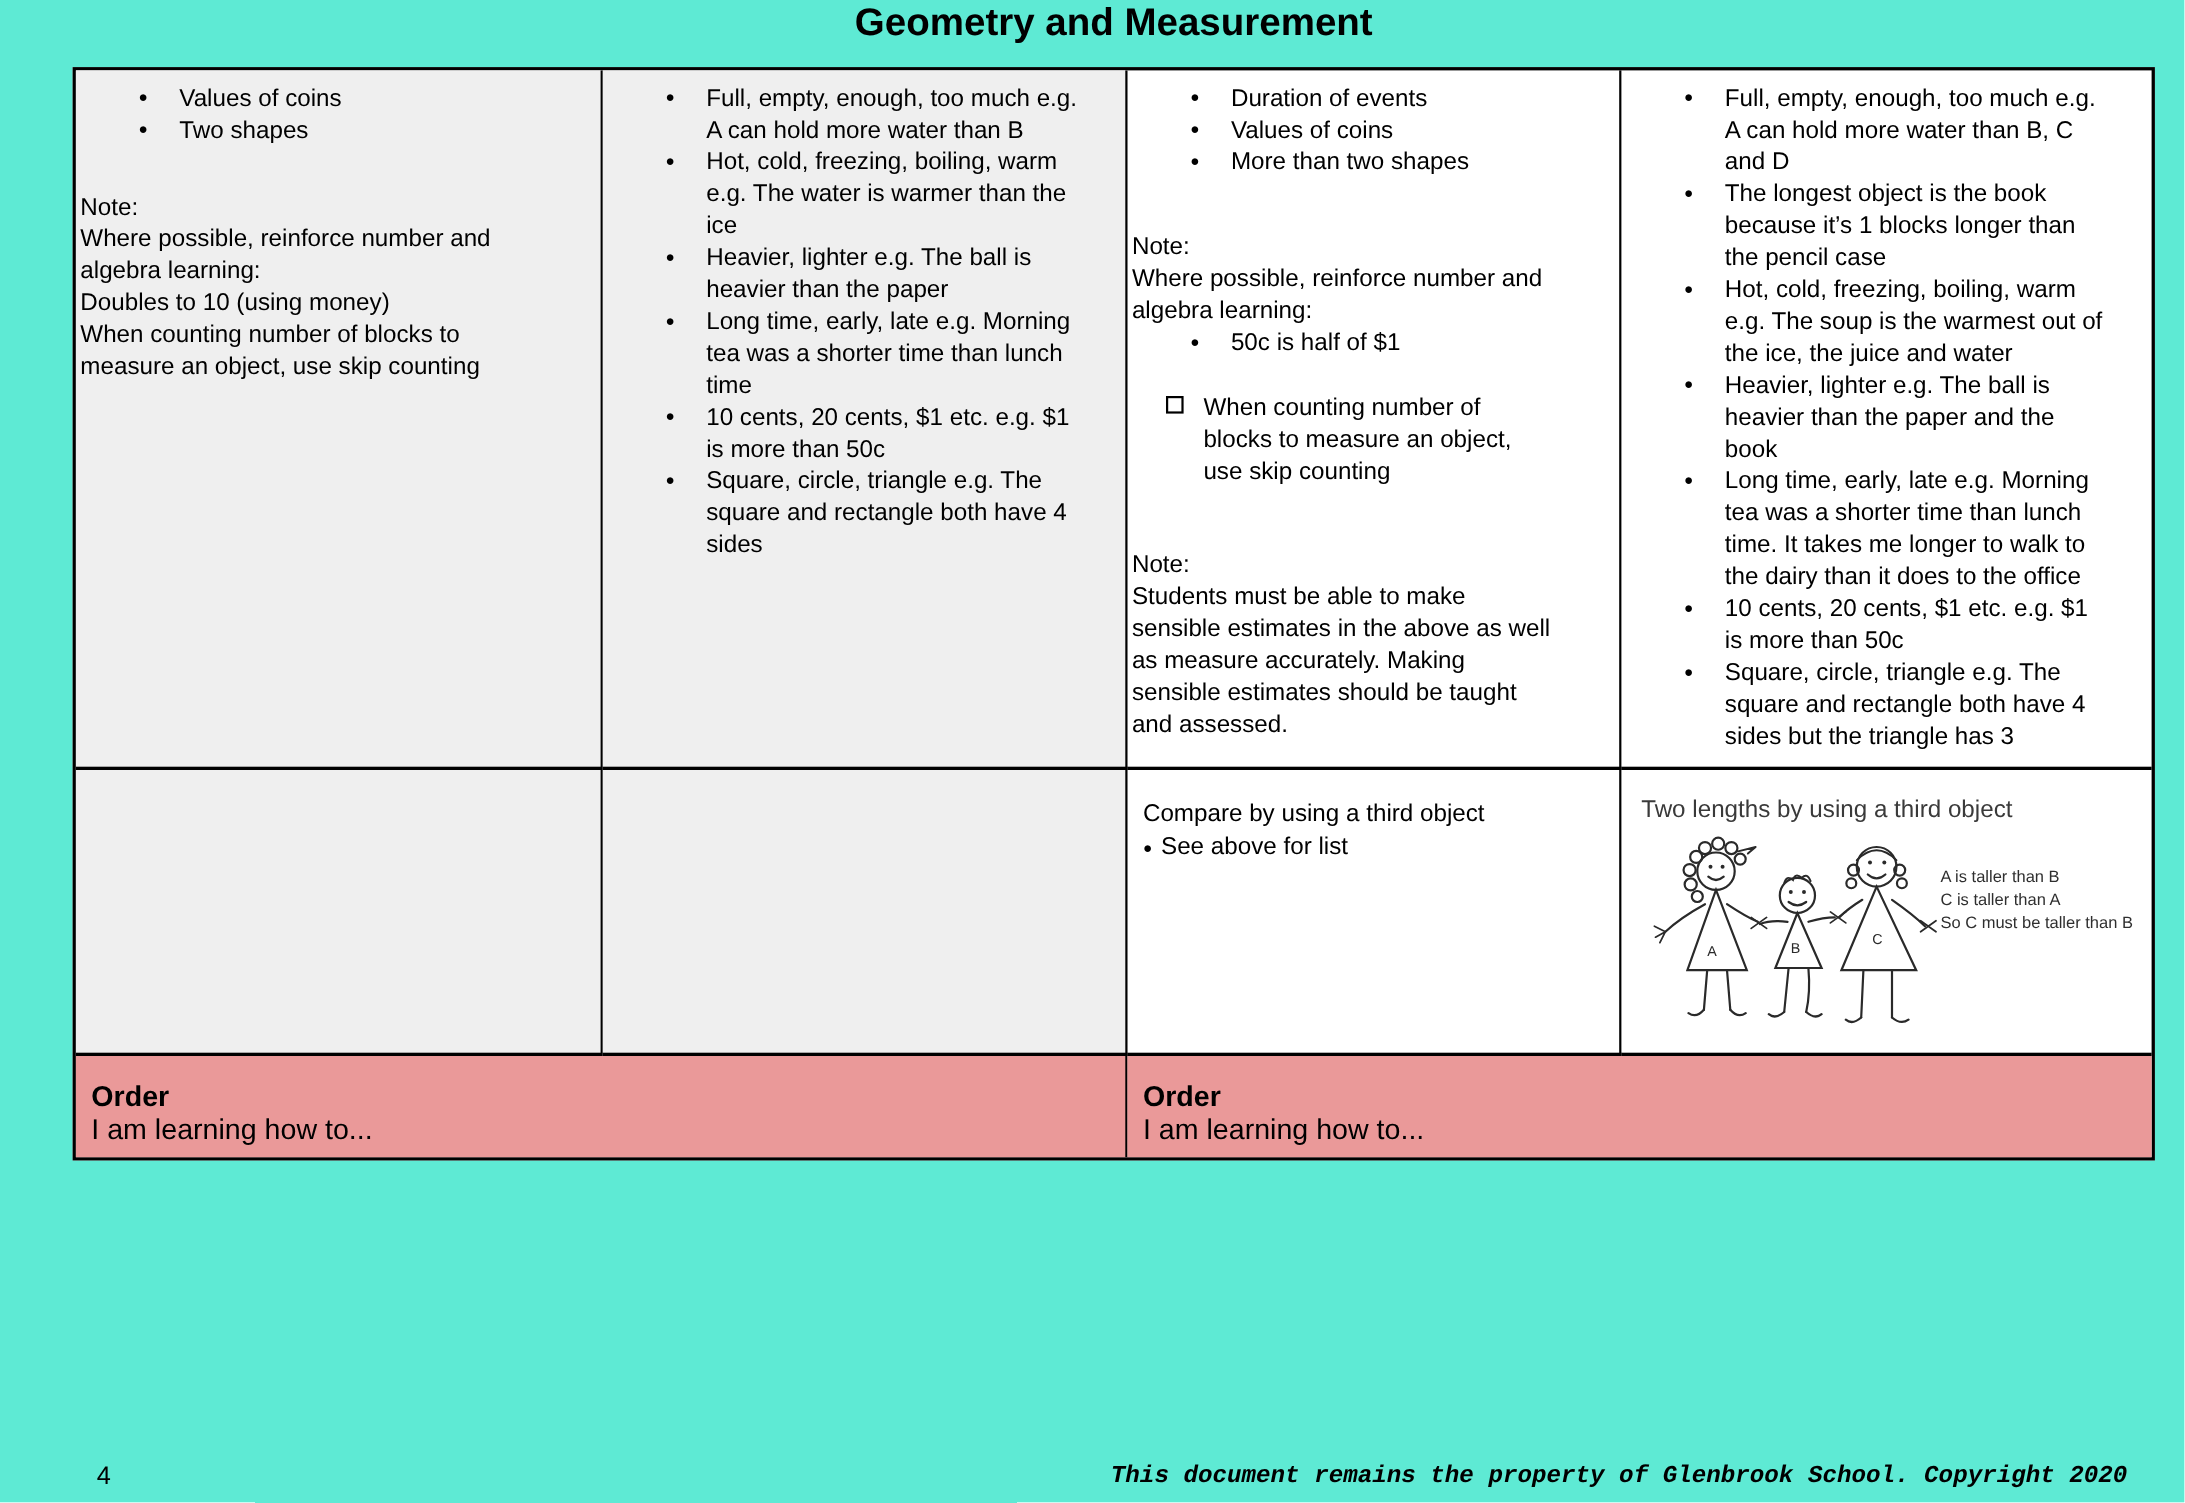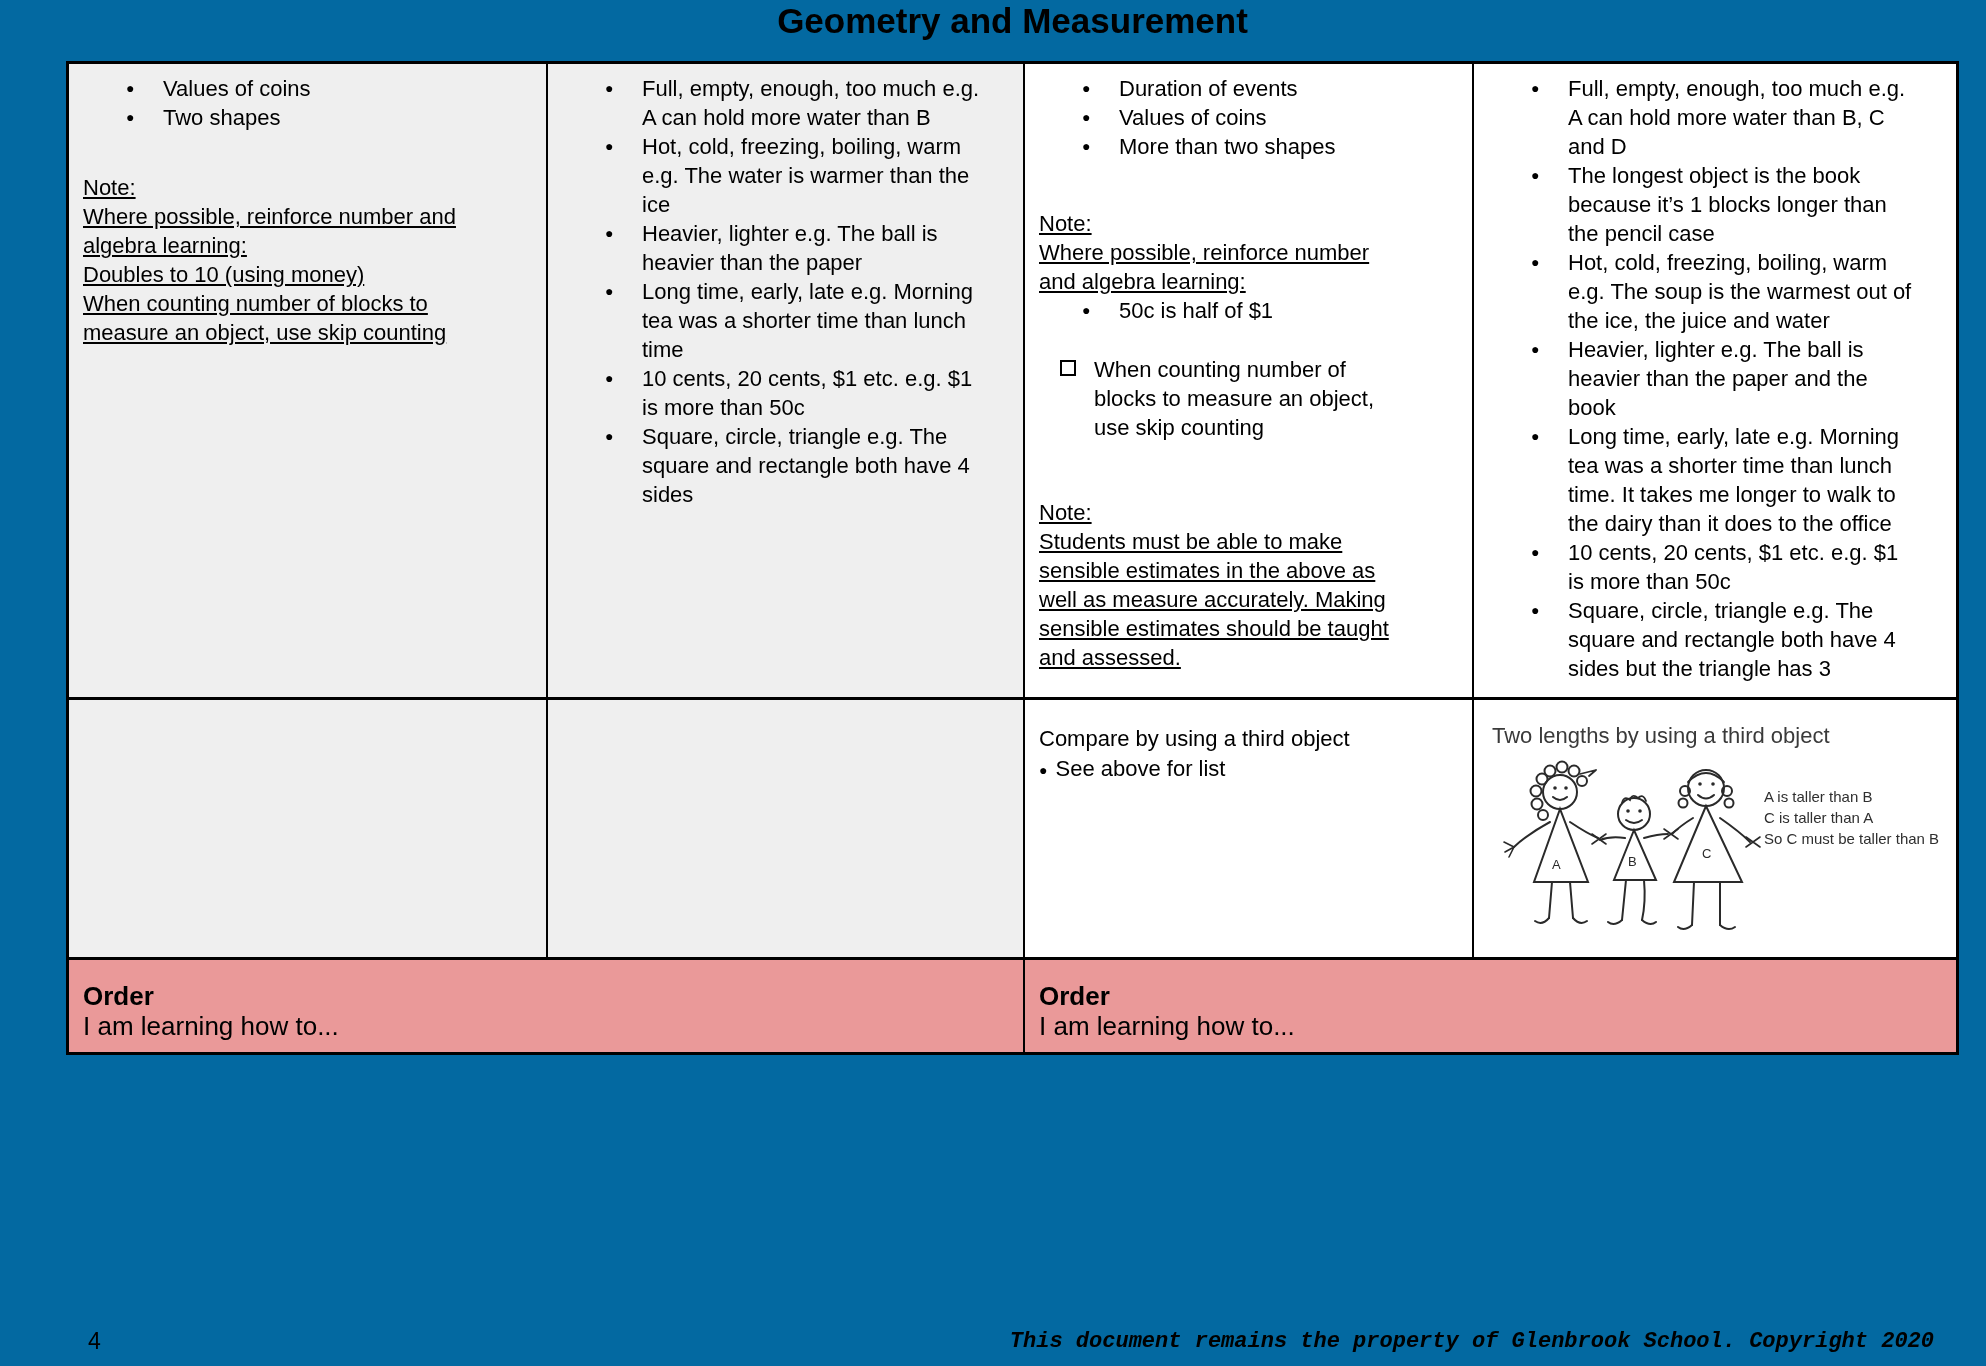--- a/index.html
+++ b/index.html
@@ -1,18 +1,18 @@
 <!DOCTYPE html>
 <html><head>
 <meta charset="utf-8">
 <style>
   * { margin:0; padding:0; box-sizing:border-box; }
   html,body { background:#ffffff; }
   body { font-family:"Liberation Sans", sans-serif; color:#000; }
-  .page { position:relative; width:1986px; height:1366px; background:#0369a1; overflow:hidden; }
+  .page { position:relative; width:1986px; height:1366px; background:#5eead4; overflow:hidden; }
 
   .doc-title {
     position:absolute; top:0; left:66px; width:1893px;
     text-align:center; font-size:35px; font-weight:bold; line-height:42px;
   }
 
   .tbl {
     position:absolute; left:66px; top:61px;
     display:grid;
     grid-template-columns:479px 477px 449px 482px;
@@ -28,21 +28,21 @@
 
   .cell.r1 { padding-top:10px; }
 
   
   .li { position:relative; margin-left:94px; min-height:29px; }
   .li .b { position:absolute; left:-37px; top:0; font-size:14px; line-height:29px; }
   .c2w .li { padding-right:32px; }
   .c4w .li { padding-right:36px; }
 
   
-  .para { margin-left:14px;text-decoration:underline; }
+  .para { margin-left:4px; }
   .col1-note { margin-top:41px; padding-right:62px; }
   .col3-note1 { margin-top:48px; padding-right:62px; }
   .col3-note2 { margin-top:56px; padding-right:58px; }
 
   .chk-item { position:relative; margin-left:69px; padding-right:79px; margin-top:30px; }
   .chk-box { position:absolute; left:-34px; top:5px; width:16px; height:16px; border:2px solid #000; background:#fff; }
 
   .cmp-cell { padding:24px 10px 0 14px; }
   .cmp-bullet-line { margin-top:1px; }
   .inb { font-size:14px; margin-right:8px; vertical-align:1px; }

